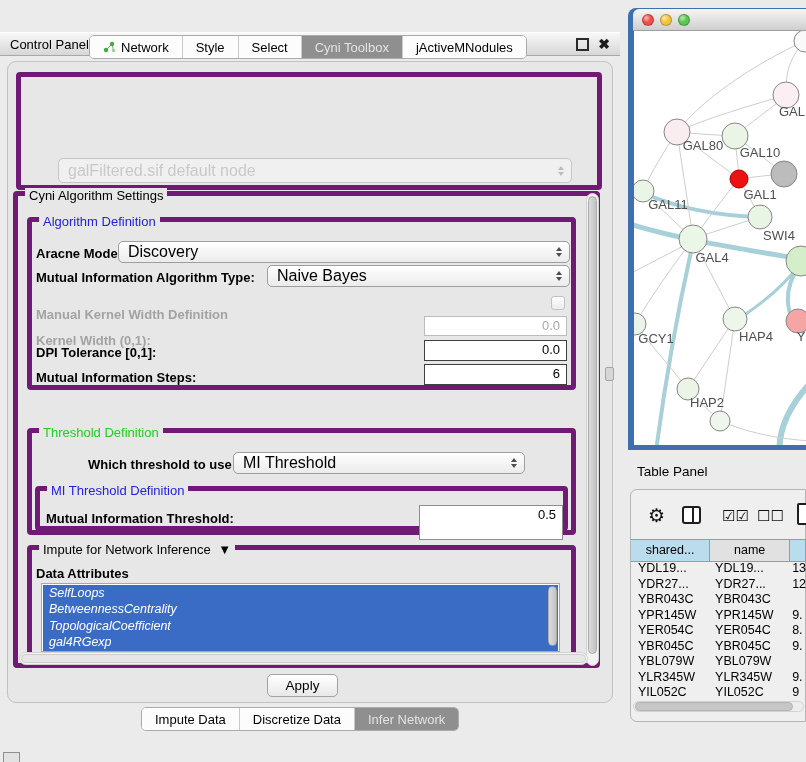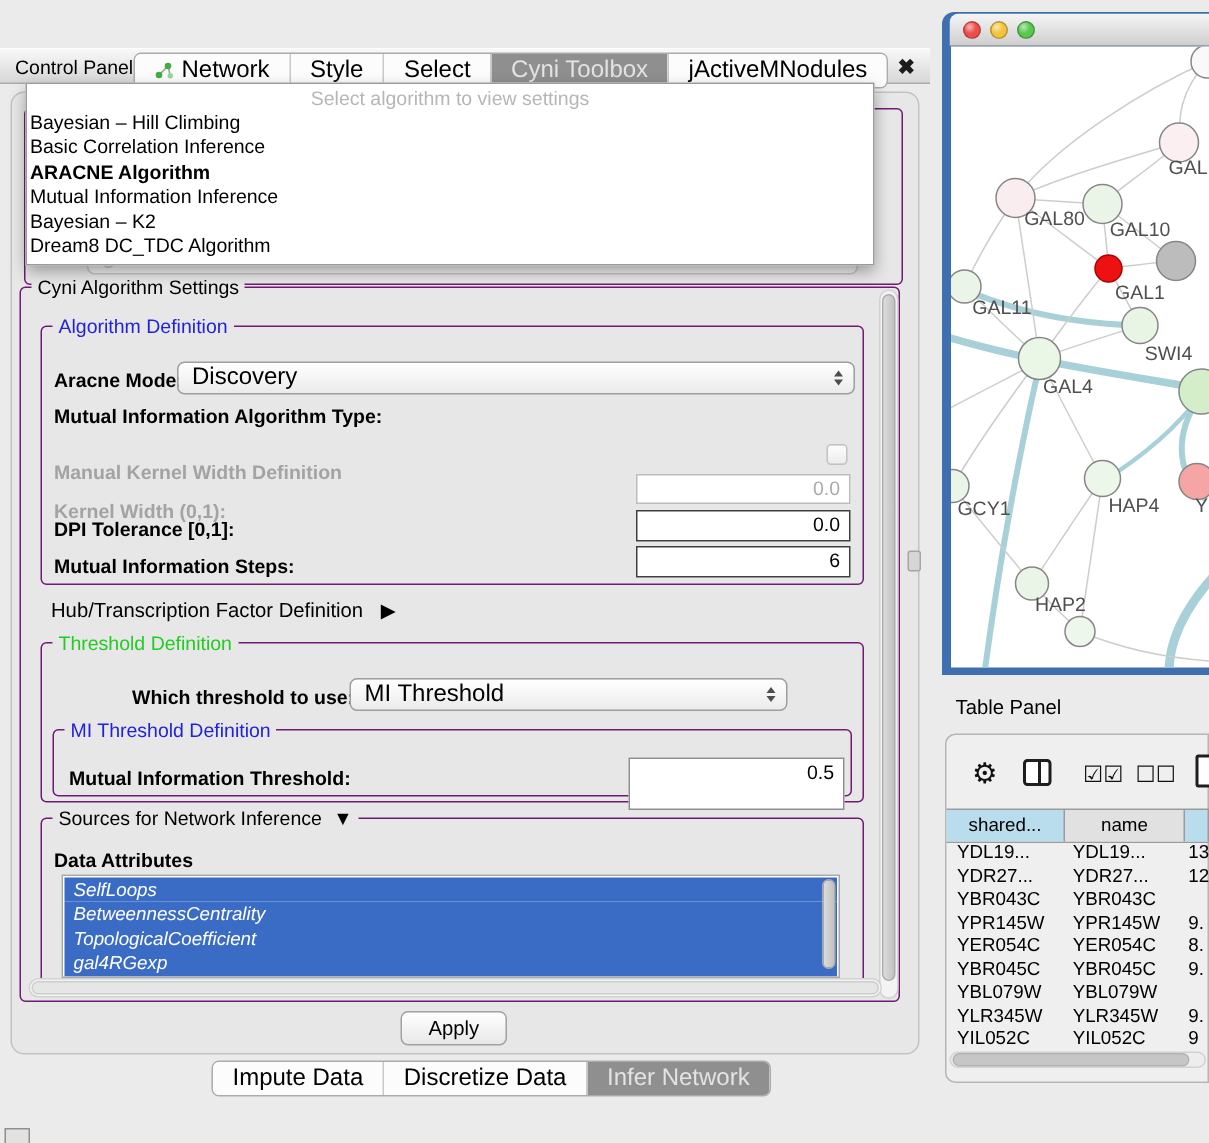--- a/index.html
+++ b/index.html
@@ -12,30 +12,30 @@
   .cp-titlebar{left:0;top:7;width:620px;height:24px;
     background:linear-gradient(#f8f8f8,#d7d7d7);
     border-top:1px solid #fdfdfd;border-bottom:1px solid #a8a8a8;
     display:flex;align-items:center;padding:0 10px;box-sizing:border-box;font-size:13px;margin-top:32px;}
   .tb-icons{margin-left:auto;display:flex;align-items:center;gap:9px;}
   .float-btn{width:9px;height:9px;border:2px solid #2b2b2b;display:inline-block;}
   .close-btn{font-size:14px;font-weight:bold;color:#1c1c1c;line-height:12px;cursor:default;}
 
   .tabbar{display:flex;height:24px;background:#fcfcfc;border:1px solid #ababab;
           border-radius:5px;overflow:hidden;box-sizing:border-box;}
-  .tab{display:flex;align-items:center;gap:5px;padding:0 13px;font-size:16px;
+  .tab{display:flex;align-items:center;gap:5px;padding:0 13px;font-size:13px;
        border-left:1px solid #c9c9c9;background:#fcfcfc;white-space:nowrap;}
   .tab:first-child{border-left:none;}
   .tab.sel{background:#8f8f8f;color:#e3e3e3;}
 
   .cp-body{left:7px;top:61px;width:606px;height:642px;background:#e7e7e7;
            border:1px solid #c2c2c2;border-radius:9px;box-sizing:border-box;}
 
   
-  .grp{border:1px solid #701a75;border-radius:4px;box-sizing:border-box;}
+  .grp{border:5px solid #701a75;border-radius:4px;box-sizing:border-box;}
   .grp-ttl{position:absolute;top:-8px;left:7px;background:#e7e7e7;padding:0 4px;
            font-size:13px;white-space:nowrap;}
   .ttl-blue{color:#2222dd;}
   .ttl-green{color:#22cc22;}
 
   
   .dd{left:17px;top:55px;width:564px;background:#fff;border:1px solid #9b9b9b;
       box-shadow:0 4px 10px rgba(0,0,0,.35);z-index:50;padding:2px 0 4px 0;}
   .dd-ph{color:#b6b6b6;font-size:13px;text-align:center;height:16px;line-height:16px;}
   .dd ul{list-style:none;margin:0;padding:0;}
@@ -153,85 +153,77 @@
 
   <div class="abs grp" style="left:16px;top:72px;width:586px;height:118px;"></div>
   <div class="abs combo ghost-combo" style="left:58px;top:158px;width:514px;height:25px;">
     <span class="combo-text">galFiltered.sif default node</span>
     <span class="spin">
         <i class="up"></i>
         <i class="dn"></i>
       </span>
   </div>
 
-  <div class="abs dd">
-    <div class="dd-ph">Select algorithm to view settings</div>
-    <ul id="dd-items">
-        <li class="">Bayesian – Hill Climbing</li>
-        <li class="">Basic Correlation Inference</li>
-        <li class="sel">ARACNE Algorithm</li>
-        <li class="">Mutual Information Inference</li>
-        <li class="">Bayesian – K2</li>
-        <li class="">Dream8 DC_TDC Algorithm</li>
-      </ul>
-  </div>
 
   <div class="abs grp" style="left:13px;top:191px;width:587px;height:477px;">
     <span class="grp-ttl">Cyni Algorithm Settings</span>
   </div>
 
   <div class="abs sb-track" style="left:586px;top:193px;width:13px;height:473px;"></div>
   <div class="abs sb-thumb" style="left:588px;top:196px;width:9px;height:458px;"></div>
 
   <div class="abs grp" style="left:27px;top:217px;width:549px;height:173px;">
     <span class="grp-ttl ttl-blue">Algorithm Definition</span>
   </div>
   <span class="abs lbl" style="left:36px;top:246px;">Aracne Mode:</span>
   <div class="abs combo" style="left:118px;top:241px;width:452px;height:22px;">
     <span class="combo-text">Discovery</span>
     <span class="spin">
         <i class="up"></i>
         <i class="dn"></i>
       </span>
   </div>
   <span class="abs lbl" style="left:36px;top:270px;">Mutual Information Algorithm Type:</span>
+  <div class="abs combo" style="left:267px;top:265px;width:303px;height:22px;">
+    <span class="combo-text">Naive Bayes</span>
+    <span class="spin">
+        <i class="up"></i>
+        <i class="dn"></i>
+      </span>
+  </div>
   <span class="abs lbl lbl-gray" style="left:36px;top:295px;">Manual Kernel Width Definition</span>
   <div class="abs checkbox" style="left:551px;top:296px;"></div>
   <span class="abs lbl lbl-gray" style="left:36px;top:321px;">Kernel Width (0,1):</span>
   <div class="abs num-input dis" style="left:424px;top:316px;width:143px;height:20px;">0.0</div>
   <span class="abs lbl" style="left:36px;top:345px;">DPI Tolerance [0,1]:</span>
   <div class="abs num-input" style="left:424px;top:340px;width:143px;height:21px;">0.0</div>
   <span class="abs lbl" style="left:36px;top:370px;">Mutual Information Steps:</span>
   <div class="abs num-input" style="left:424px;top:364px;width:143px;height:21px;">6</div>
 
-  <span class="abs hub-row" style="left:34px;top:399px;">
-    <span>Hub/Transcription Factor Definition</span>
-    <span class="tri" style="margin-left:8px;">▶</span>
-  </span>
 
   <div class="abs grp" style="left:27px;top:428px;width:549px;height:107px;">
     <span class="grp-ttl ttl-green">Threshold Definition</span>
   </div>
   <span class="abs lbl" style="left:88px;top:457px;">Which threshold to use:</span>
   <div class="abs combo" style="left:233px;top:452px;width:292px;height:22px;">
     <span class="combo-text">MI Threshold</span>
     <span class="spin">
         <i class="up"></i>
         <i class="dn"></i>
       </span>
   </div>
   <div class="abs grp" style="left:35px;top:486px;width:533px;height:45px;">
     <span class="grp-ttl ttl-blue">MI Threshold Definition</span>
   </div>
   <span class="abs lbl" style="left:46px;top:511px;">Mutual Information Threshold:</span>
   <div class="abs num-input" style="left:419px;top:505px;width:144px;height:35px;border-color:#8d8d8d;">0.5</div>
 
   <div class="abs grp" style="left:27px;top:545px;width:549px;height:116px;">
     <span class="grp-ttl">
-      <span>Sources for Network Inference</span>
+      <span>Impute for Network Inference</span>
       <span class="tri" style="margin-left:4px;">▼</span>
     </span>
   </div>
   <span class="abs lbl" style="left:36px;top:566px;">Data Attributes</span>
   <div class="abs listbox" style="left:41px;top:583px;width:519px;height:69px;">
     <ul id="attr-items">
         <li class="attr-item">SelfLoops</li>
         <li class="attr-item">BetweennessCentrality</li>
         <li class="attr-item">TopologicalCoefficient</li>
         <li class="attr-item">gal4RGexp</li>

